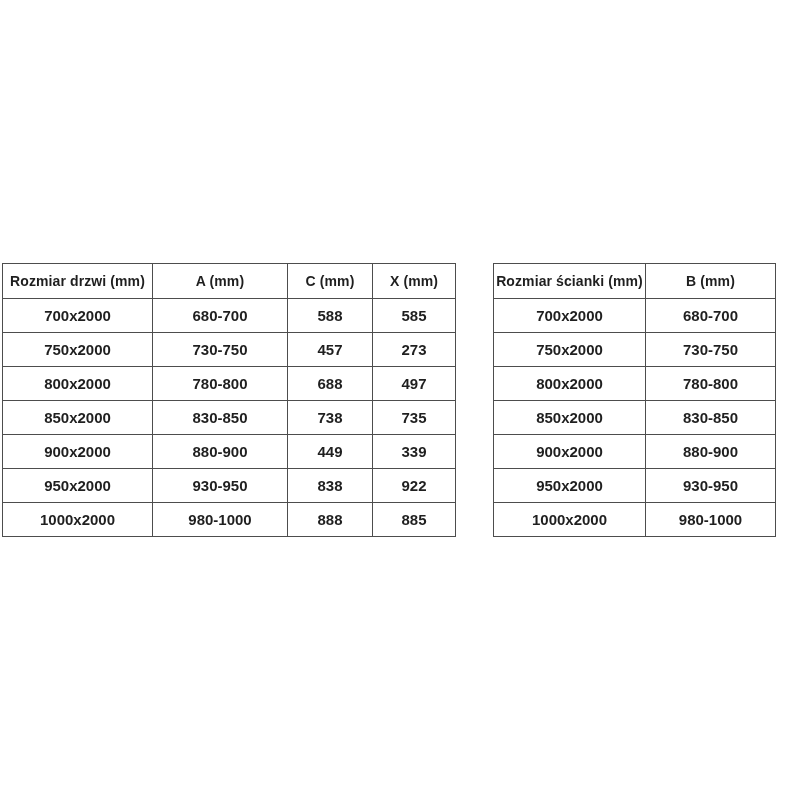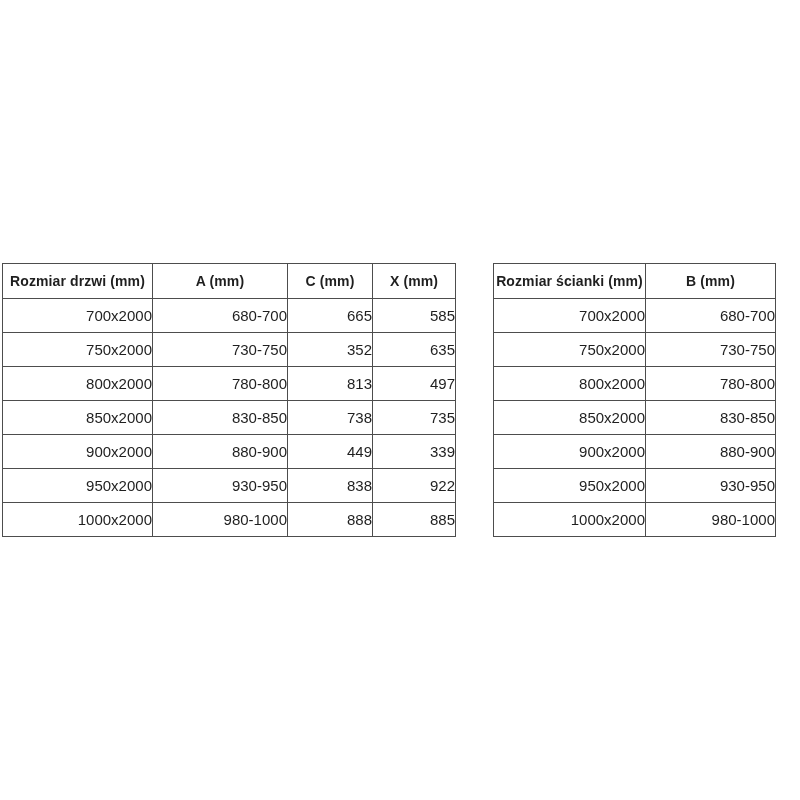--- a/index.html
+++ b/index.html
@@ -33,23 +33,22 @@
     white-space: nowrap;
   }
   table.spec th {
     font-size: 14px;
     font-weight: bold;
     height: 34px;
     letter-spacing: 0.1px;
   }
   table.spec td {
     font-size: 15px;
-    font-weight: normal;
+    font-weight: bold;
     height: 32.6px;
-    text-align: right;
   }
   #door-table {
     left: 2px;
     top: 263px;
     width: 453px;
     height: 274px;
   }
   #wall-table {
     left: 493px;
     top: 263px;
@@ -74,33 +73,33 @@
           <th>Rozmiar drzwi (mm)</th>
           <th>A (mm)</th>
           <th>C (mm)</th>
           <th>X (mm)</th>
         </tr>
     </thead>
     <tbody>
         <tr>
           <td>700x2000</td>
           <td>680-700</td>
-          <td>665</td>
+          <td>588</td>
           <td>585</td>
         </tr>
         <tr>
           <td>750x2000</td>
           <td>730-750</td>
-          <td>352</td>
-          <td>635</td>
+          <td>457</td>
+          <td>273</td>
         </tr>
         <tr>
           <td>800x2000</td>
           <td>780-800</td>
-          <td>813</td>
+          <td>688</td>
           <td>497</td>
         </tr>
         <tr>
           <td>850x2000</td>
           <td>830-850</td>
           <td>738</td>
           <td>735</td>
         </tr>
         <tr>
           <td>900x2000</td>

